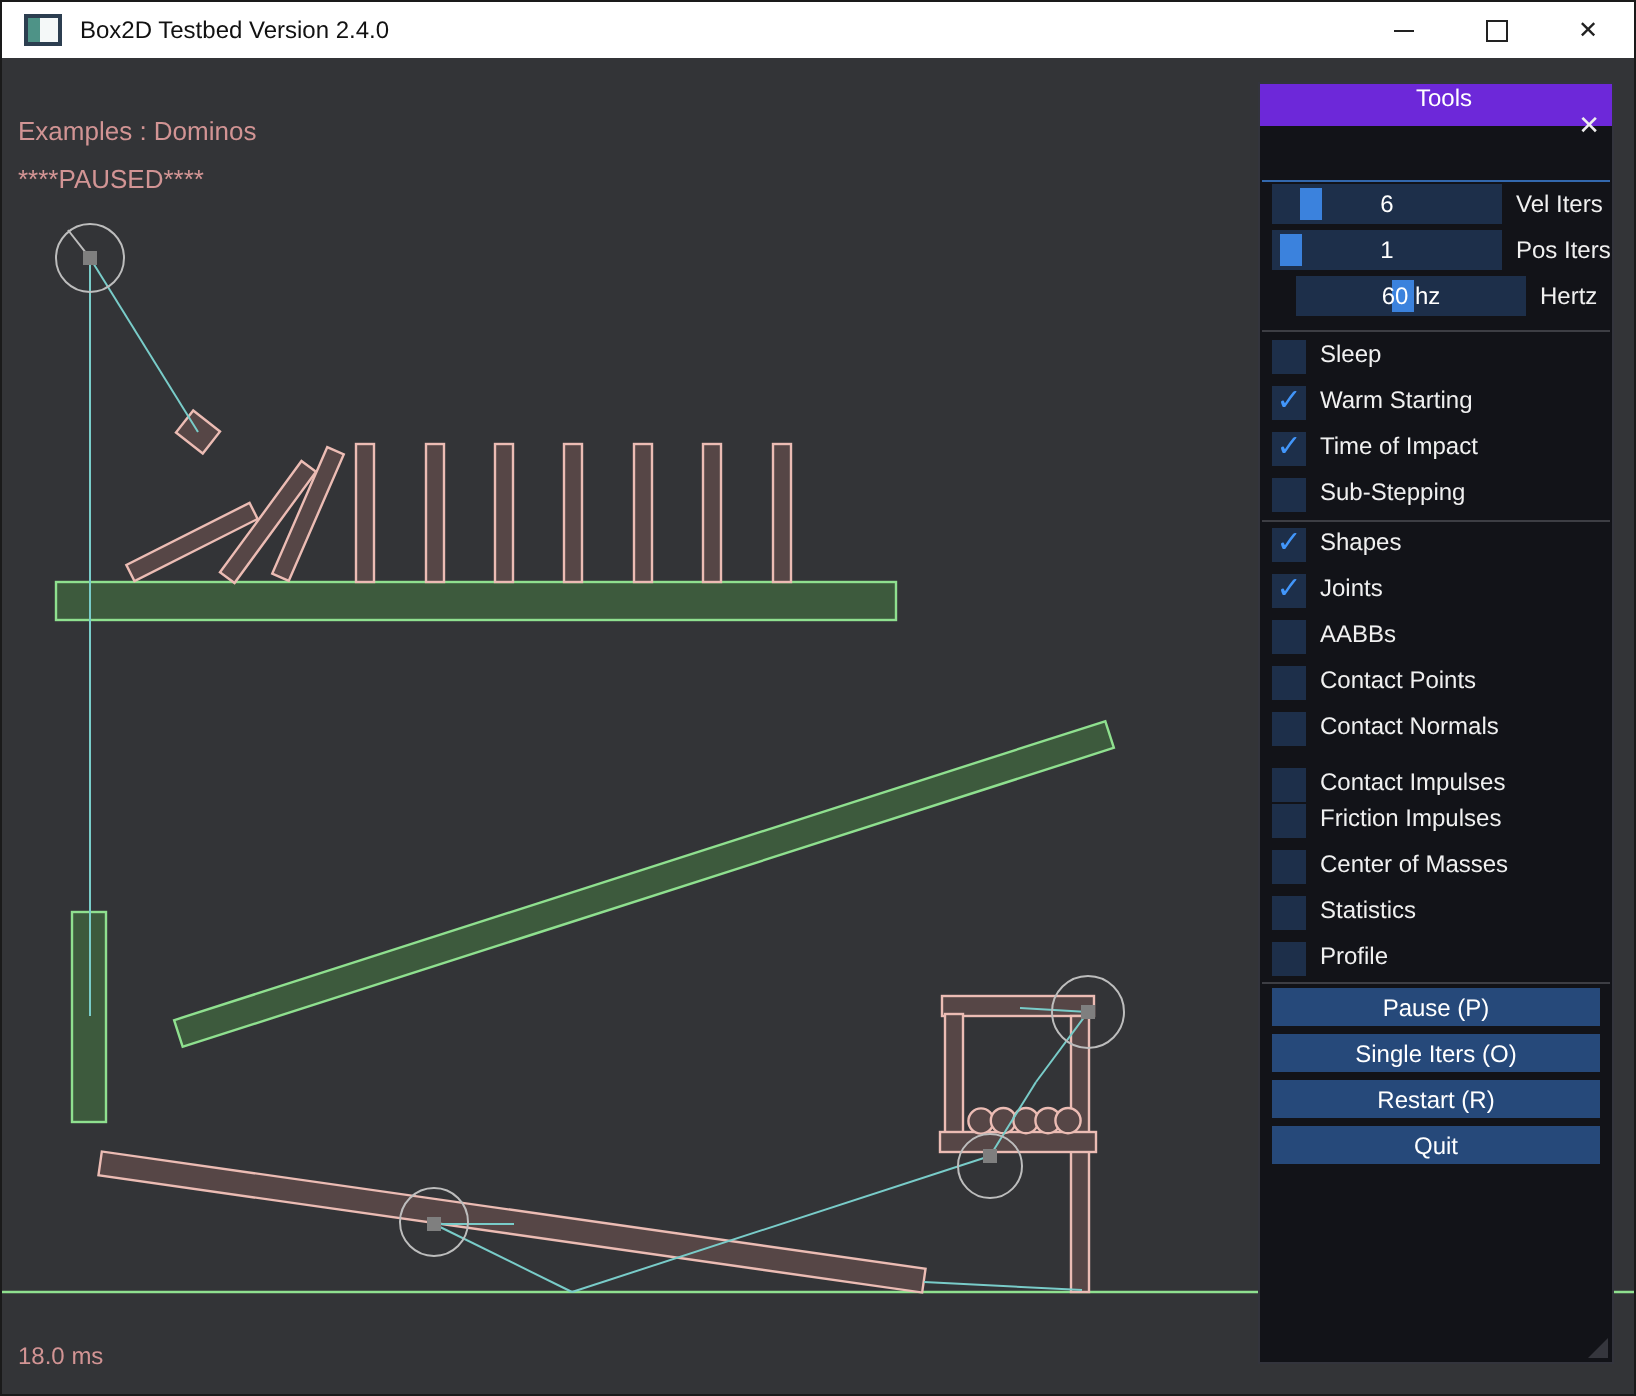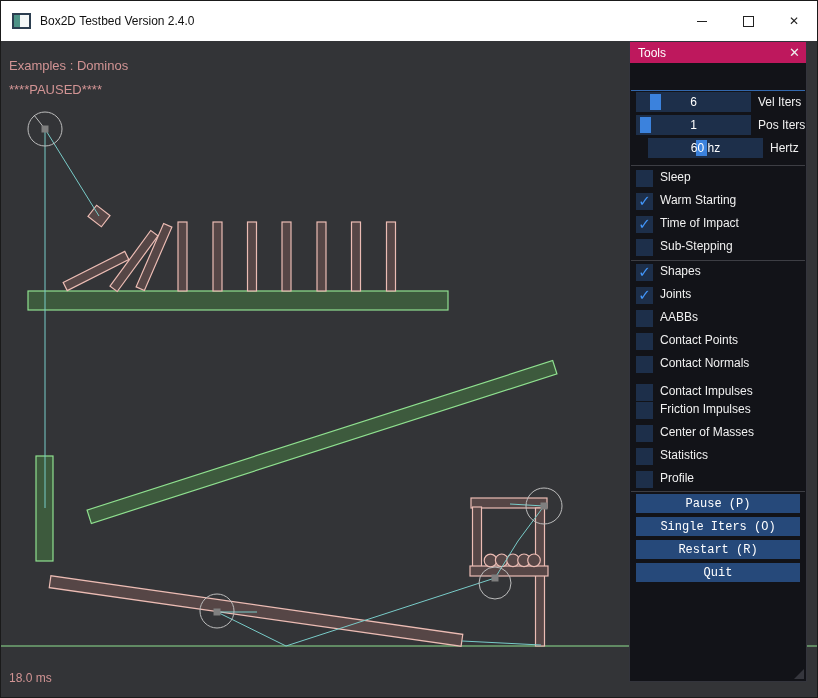--- a/index.html
+++ b/index.html
@@ -4,21 +4,21 @@
 <style>
   html,body{margin:0;padding:0;}
   body{
     width:818px;height:698px;position:relative;overflow:hidden;
     background:#333437;
     font-family:"Liberation Sans","DejaVu Sans",sans-serif;
     box-sizing:border-box;border:1px solid #1a1a1a;
   }
   
   .titlebar{
-    position:absolute;left:0;top:0;width:100%;height:40px;background:#ffffff;
+    position:absolute;left:0;top:0;width:100%;height:28px;background:#ffffff;
     display:flex;align-items:center;z-index:30;
   }
   .app-icon{
     width:15px;height:12px;margin-left:11px;
     border:2px solid #2c3e50;background:linear-gradient(90deg,#4e9387 0 6px,#f4f8f8 6px);
     box-sizing:content-box;
   }
   .win-title{margin-left:9px;font-size:12px;color:#111;}
   .win-btns{margin-left:auto;display:flex;height:100%;}
   .win-btn{width:46px;height:100%;display:flex;align-items:center;justify-content:center;cursor:default;}
@@ -29,43 +29,43 @@
   .ovl{position:absolute;font-size:13px;color:#d29494;z-index:5;white-space:pre;}
   
   #scene{position:absolute;left:0;top:0;z-index:1;}
   
   #panel{
     position:absolute;left:628px;top:40px;width:178px;height:641px;
     background:#121318;border:1px solid #33343c;box-sizing:border-box;z-index:20;
     color:#f0f0f0;font-size:12px;
   }
   .p-titlebar{
-    position:absolute;left:0;top:0;right:0;height:21px;background:#be185d;
-    display:flex;align-items:center;
+    position:absolute;left:0;top:0;right:0;height:21px;background:#6d28d9;
+    display:flex;align-items:center;flex-direction:column;
   }
   .p-title{margin-left:8px;font-size:12px;color:#fff;}
   .p-close{margin-left:auto;margin-right:6px;color:#eee;font-size:13px;line-height:1;cursor:default;}
   .tabs{position:absolute;left:5px;top:27px;display:flex;gap:3px;}
   .tab{height:21px;padding:0 9px;display:flex;align-items:center;border-radius:4px 4px 0 0;}
   .tab.active{background:#3368ad;}
   .tab.inactive{background:#1f3e68;}
   .tab-underline{position:absolute;left:1px;right:1px;top:48px;height:1px;background:#3368ad;}
   .srow{position:absolute;left:6px;height:20px;display:flex;align-items:center;}
   .strack{position:relative;width:115px;height:20px;background:#1d2f4a;}
   .sgrab{position:absolute;top:2px;width:11px;height:16px;background:#3b82dd;}
   .sval{position:absolute;left:0;top:0;width:100%;height:100%;display:flex;align-items:center;justify-content:center;color:#fff;}
   .slabel{margin-left:7px;color:#f0f0f0;}
   .sep{position:absolute;left:1px;right:1px;height:1px;background:#3d3e44;}
   .crow{position:absolute;left:6px;height:17px;display:flex;align-items:flex-start;}
   .cbox{width:17px;height:17px;background:#1d2f4a;display:flex;align-items:center;justify-content:center;}
   .cbox .mark{color:#4296fa;font-size:15px;font-weight:bold;line-height:1;transform:translateY(-1px);}
   .clabel{margin-left:7px;}
   .pbtn{
     position:absolute;left:6px;width:164px;height:19px;background:#26497a;
-    display:flex;align-items:center;justify-content:center;color:#fff;cursor:default;font-family:Liberation Mono, monospace;
+    display:flex;align-items:center;justify-content:center;color:#fff;cursor:default;
   }
   .grip{
     position:absolute;right:2px;bottom:2px;width:0;height:0;
     border-left:10px solid transparent;border-bottom:10px solid #35363d;
   }
 </style>
 </head>
 <body>
 
 <div class="titlebar">

